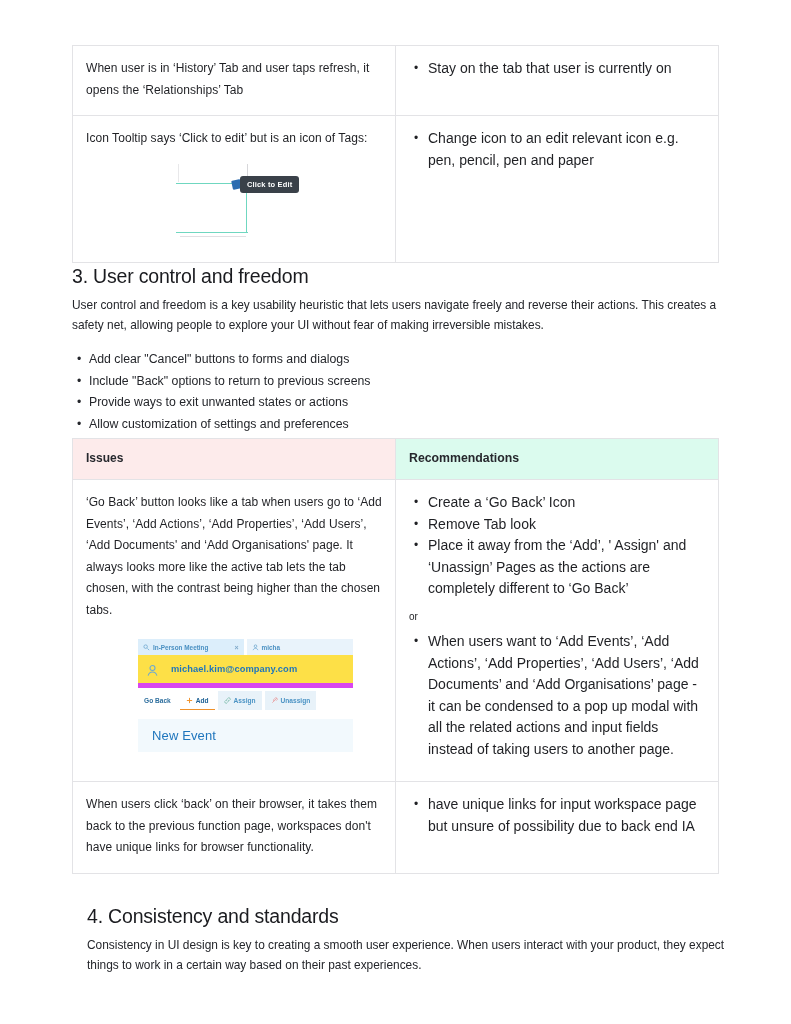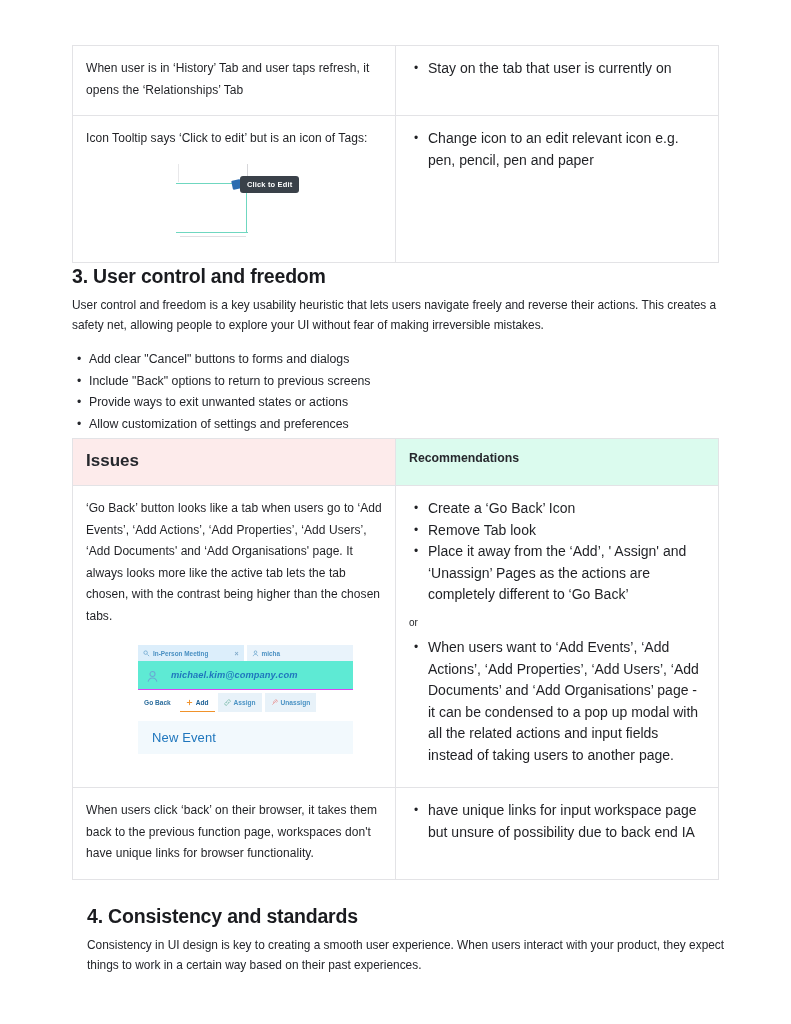--- a/index.html
+++ b/index.html
@@ -145,21 +145,21 @@
     line-height: 1;
     padding: 5px 7px 5px 7px;
     border-radius: 3px;
     letter-spacing: .02em;
     white-space: nowrap;
   }
 
   
   h2.sec-title {
     font-size: 19.5px;
-    font-weight: bold;
+    font-weight: normal;
     color: #1a1b1f;
     margin: 0;
     letter-spacing: -.01em;
   }
   p.sec-body {
     font-size: 11.9px;
     line-height: 19.5px;
     color: #24262b;
     margin: 8px 0 0 0;
     width: 645px;
@@ -183,21 +183,21 @@
     color: #24262b;
   }
 
   .sec3 { position: absolute; top: 265px; left: 0; }
   .sec4 { position: absolute; top: 905px; left: 15px; }
 
   
   .table-main { position: absolute; top: 438px; left: 0; }
   th.th-issues {
     background: #fdebeb;
-    font-size: 17px;
+    font-size: 12px;
     font-weight: bold;
     color: #26282d;
     padding: 11px 13px 12px 13px;
     border-color: #efdada;
   }
   th.th-recs {
     background: #dbfbee;
     font-size: 12.3px;
     font-weight: bold;
     color: #26282d;
@@ -244,24 +244,23 @@
     font-size: 7px;
     color: #7fa9c9;
   }
   .as-tabsep {
     width: 3px; height: 16px; background: #ffffff;
   }
   .as-emailbar {
     height: 28px;
     display: flex;
     align-items: center;
-    background: #5eead4;
-    border-bottom: 1px solid #d946ef;
+    background: #fde047;
+    border-bottom: 5px solid #d946ef;
     padding-left: 8px;
-    font-style: italic;
   }
   .as-emailbar .person-ic {
     width: 13px; height: 13px;
     margin-right: 12px;
     flex: 0 0 auto;
   }
   .as-email {
     font-size: 9.3px;
     font-weight: bold;
     color: #1f76bd;

